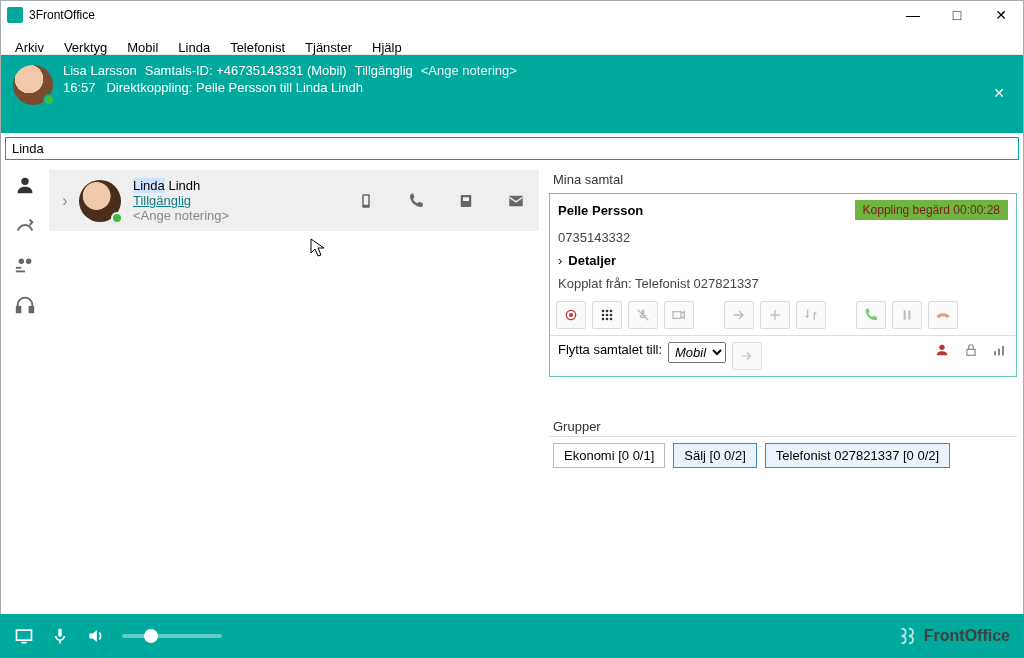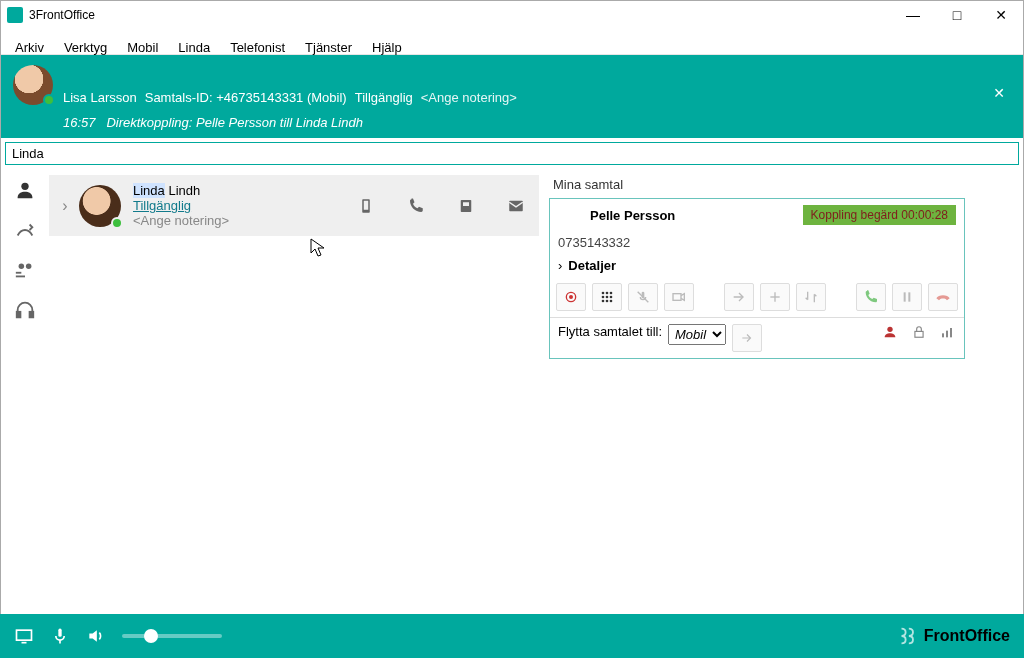--- a/index.html
+++ b/index.html
@@ -7,64 +7,64 @@
   .titlebar { height: 28px; display:flex; align-items:center; padding:0 0 0 6px; font-size:12px; background:#fff;}
   .titlebar .icon { width:16px; height:16px; background:#00a99d; margin-right:6px; border-radius:2px;}
   .titlebar .spacer { flex:1; }
   .titlebar .winbtn { width:44px; height:28px; display:flex; align-items:center; justify-content:center; font-size:14px;}
   .menubar { height:26px; display:flex; align-items:center; padding:0 4px; font-size:13px; background:#fff; border-bottom:1px solid #e6e6e6;}
   .menubar div { padding:4px 10px;margin-top:12px;}
   .profilebar { background:#00a99d; color:#fff; padding:8px 10px 8px 8px; display:flex; align-items:flex-start; position:relative; min-height:78px;}
   .avatar-wrap{position:relative;}
   .avatar-big { width:40px; height:40px; border-radius:50%; background: radial-gradient(circle at 40% 35%, #f0c9a8 0 40%, #7b4b2d 41% 100%); margin:2px 10px 0 4px; }
   .presence-dot{width:12px;height:12px;border-radius:50%;background:#3dbf3d;border:2px solid #00a99d;position:absolute;bottom:-1px;right:8px;}
-  .profilebar .line1 { font-size:13px; display:flex; gap:8px; align-items:center; flex-wrap:wrap;margin-top:27px;}
+  .profilebar .line1 { font-size:13px; display:flex; gap:8px; align-items:center; flex-wrap:wrap;}
   .profilebar .uline{}
-  .profilebar .line2 { font-size:13px; margin-top:10px;font-style:italic;}
+  .profilebar .line2 { font-size:13px; margin-top:2px;}
   .profilebar .close-banner{position:absolute; right:18px; top:30px; font-size:14px; cursor:pointer;}
   .searchrow{padding:4px;}
   .searchrow input{width:100%; border:1px solid #00a99d; padding:3px 6px; font-size:13px; outline:none;}
   .main { display:flex; height: calc(100% - 28px - 26px - 78px - 30px - 44px); }
   .lefticons{width:48px; display:flex; flex-direction:column; align-items:center; gap:18px; padding-top:10px;}
   .lefticons .ic{width:22px;height:22px; color:#555;}
   .leftpanel{flex:0 0 492px; padding:6px 2px 6px 0; display:flex; flex-direction:column;}
   .panelhead{display:flex; align-items:center; font-size:13px; color:#333; padding:2px 4px 6px 4px;}
   .panelhead .spacer{flex:1;}
   .contactrow{background:#efefef; display:flex; align-items:center; padding:8px 8px; gap:6px;}
   .contactrow .chev{color:#888; font-size:16px; width:16px; text-align:center;}
   .contactrow .cavatar-wrap{position:relative;}
   .contactrow .cavatar{width:42px;height:42px;border-radius:50%; background: radial-gradient(circle at 42% 38%, #f0c9a8 0 38%, #4a2d1a 40% 100%);}
   .contactrow .cpres{width:12px;height:12px;border-radius:50%;background:#3dbf3d;border:2px solid #efefef;position:absolute;bottom:-2px;right:-2px;}
   .contactrow .ctext{display:flex;flex-direction:column; font-size:13px; margin-left:6px; min-width:150px;}
   .hl{background:#cfe3ff;}
   .ctext .stat{color:#117a8b;text-decoration:underline;}
   .ctext .note{color:#888;}
   .cicons{flex:1; display:flex; justify-content:flex-end; gap:32px; padding-right:6px; color:#666;}
   .cicons svg{width:18px;height:18px;}
-  .rightpanel{flex:1; padding:6px 6px 6px 8px; display:flex; }
+  .rightpanel{flex:1; padding:6px 6px 6px 8px; display:flex; flex-direction:column; }
   .callbox{border:1px solid #69c4bc; padding:0; font-size:13px;}
-  .callbox .cbhead{display:flex; align-items:center; padding:6px 8px;margin-left:32px;}
+  .callbox .cbhead{display:flex; align-items:center; padding:6px 8px;}
   .callbox .badge{background:#6eb43f;color:#7f1d1d;padding:3px 8px;font-size:12px;}
   .callbox .row{padding:4px 8px;color:#444;}
   .callbox .det{display:flex;align-items:center;gap:6px;padding:4px 8px;}
   .callbox .ctrl{display:flex; gap:6px; padding:6px 6px; align-items:center;}
   .btnsq{width:30px;height:28px;border:1px solid #ddd;display:flex;align-items:center;justify-content:center;background:#fafafa;color:#bbb;border-radius:2px;}
   .btnsq.active{color:#333;}
   .btnsq.red{color:#c33;}
   .btnsq.green{color:#7fc97f;}
   .btnsq.hang{color:#e59a94;}
   .movebar{border-top:1px solid #ddd; padding:6px 8px; display:flex; align-items:flex-start; gap:6px;}
   .movebar select{font-size:13px; padding:1px 2px;font-style:italic;}
   .movebar .spacer{flex:1;}
   .movebar .ric{color:#b33;}
   .groupshead{font-size:13px; color:#333; padding:2px 4px; border-bottom:0;}
   .groups{border-top:1px solid #ddd; padding:6px 4px; display:flex; gap:8px;}
   .grpbtn{border:1px solid #bbb; padding:4px 10px; font-size:13px; background:#fff;}
   .grpbtn.sel{border:1px solid #3a8ac4; background:#eaf3fb;}
-  .bottombar{position:absolute; bottom:0; left:0; right:0; height:44px; background:#00a99d; display:flex; align-items:center; padding:0 14px; color:#000000;}
+  .bottombar{position:absolute; bottom:0; left:0; right:0; height:44px; background:#00a99d; display:flex; align-items:center; padding:0 14px; color:#404040;}
   .bottombar .bic{width:20px;height:20px;margin-right:16px;}
   .bottombar .slider{position:relative; width:100px; height:4px; background:rgba(255,255,255,.4); border-radius:2px;}
   .bottombar .slider .knob{position:absolute; left:22px; top:-5px; width:14px;height:14px;border-radius:50%;background:#fff;}
   .bottombar .spacer{flex:1;}
   .brand{font-weight:600; font-size:16px; display:flex; align-items:center; gap:6px;}
   .cursor{position:absolute; left:310px; top:238px; pointer-events:none;}
   svg { display:block; }
 </style>
 </head>
 <body>
@@ -193,20 +193,21 @@
         <div class="cbhead">
           <b>Pelle Persson</b>
           <div style="flex:1"></div>
           <span class="badge">Koppling begärd 00:00:28</span>
         </div>
         <div class="row">0735143332</div>
         <div class="det">
           <span>›</span>
           <b>Detaljer</b>
         </div>
+        <div class="row">Kopplat från: Telefonist 027821337</div>
         <div class="ctrl">
           <div class="btnsq red">
               <svg width="16" height="16" viewBox="0 0 24 24">
                 <circle cx="12" cy="12" r="7" fill="none" stroke="currentColor" stroke-width="2"></circle>
                 <circle cx="12" cy="12" r="3" fill="currentColor"></circle>
               </svg>
             </div>
           <div class="btnsq active">
               <svg width="16" height="16" viewBox="0 0 24 24" fill="currentColor">
                 <circle cx="6" cy="6" r="2"></circle>
@@ -293,20 +294,28 @@
               <svg width="16" height="16" viewBox="0 0 24 24" fill="currentColor">
                 <rect x="3" y="14" width="3" height="6"></rect>
                 <rect x="9" y="10" width="3" height="10"></rect>
                 <rect x="15" y="6" width="3" height="14"></rect>
               </svg>
             </span>
         </div>
       </div>
     </div>
 
+    <div style="margin-top:40px;">
+      <div class="groupshead">Grupper</div>
+      <div class="groups">
+        <div class="grpbtn">Ekonomi [0 0/1]</div>
+        <div class="grpbtn sel">Sälj [0 0/2]</div>
+        <div class="grpbtn sel">Telefonist 027821337 [0 0/2]</div>
+      </div>
+    </div>
   </div>
 </div>
 
 <div class="bottombar">
   <span class="bic">
       <svg viewBox="0 0 24 24" fill="none" stroke="#fff" stroke-width="2">
         <rect x="3" y="5" width="18" height="12"></rect>
         <path d="M9 20h6"></path>
       </svg>
     </span>

